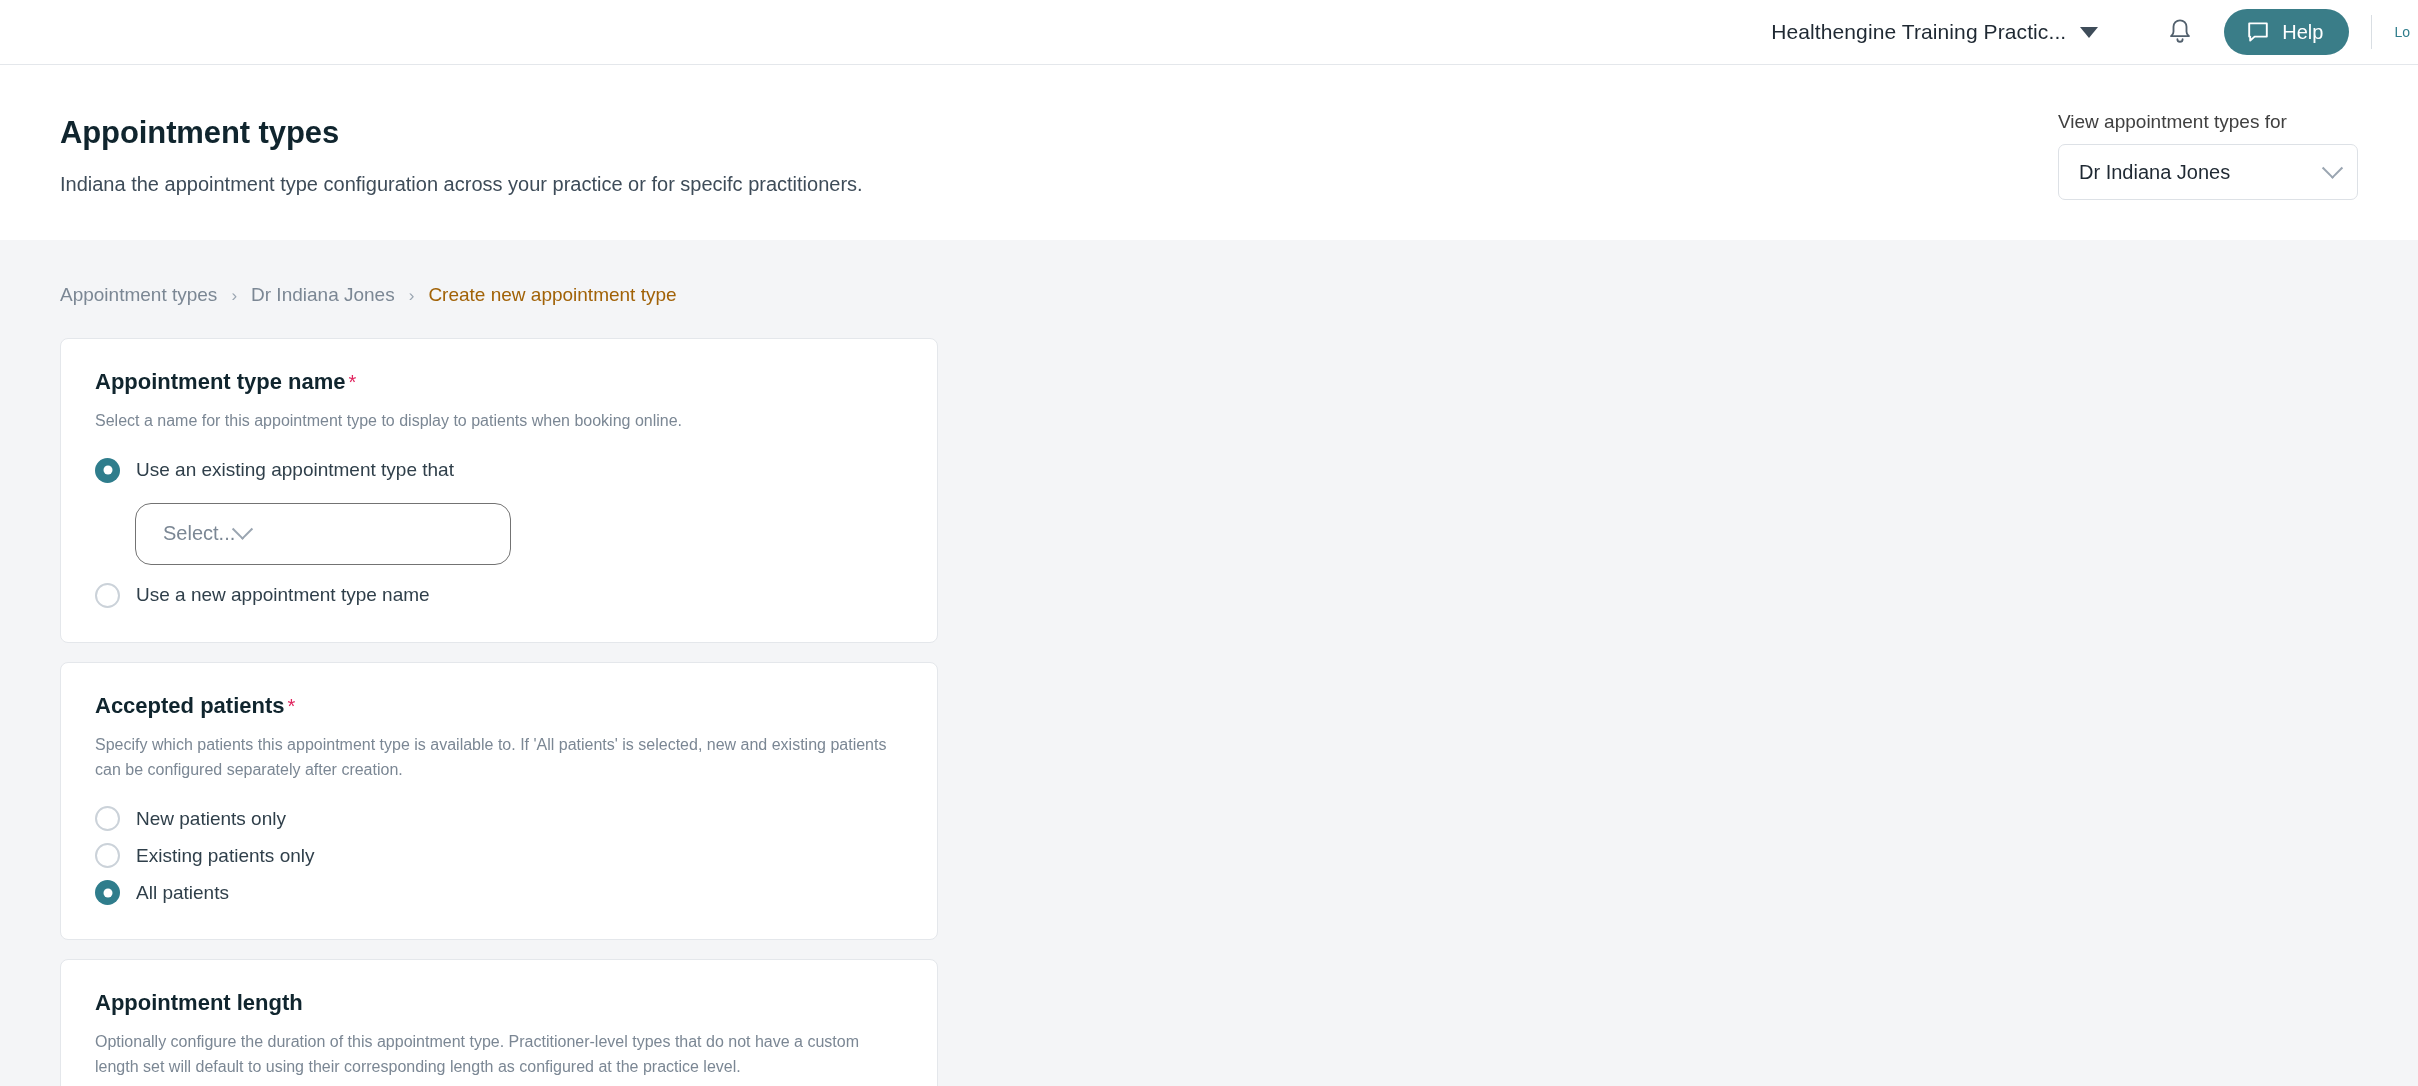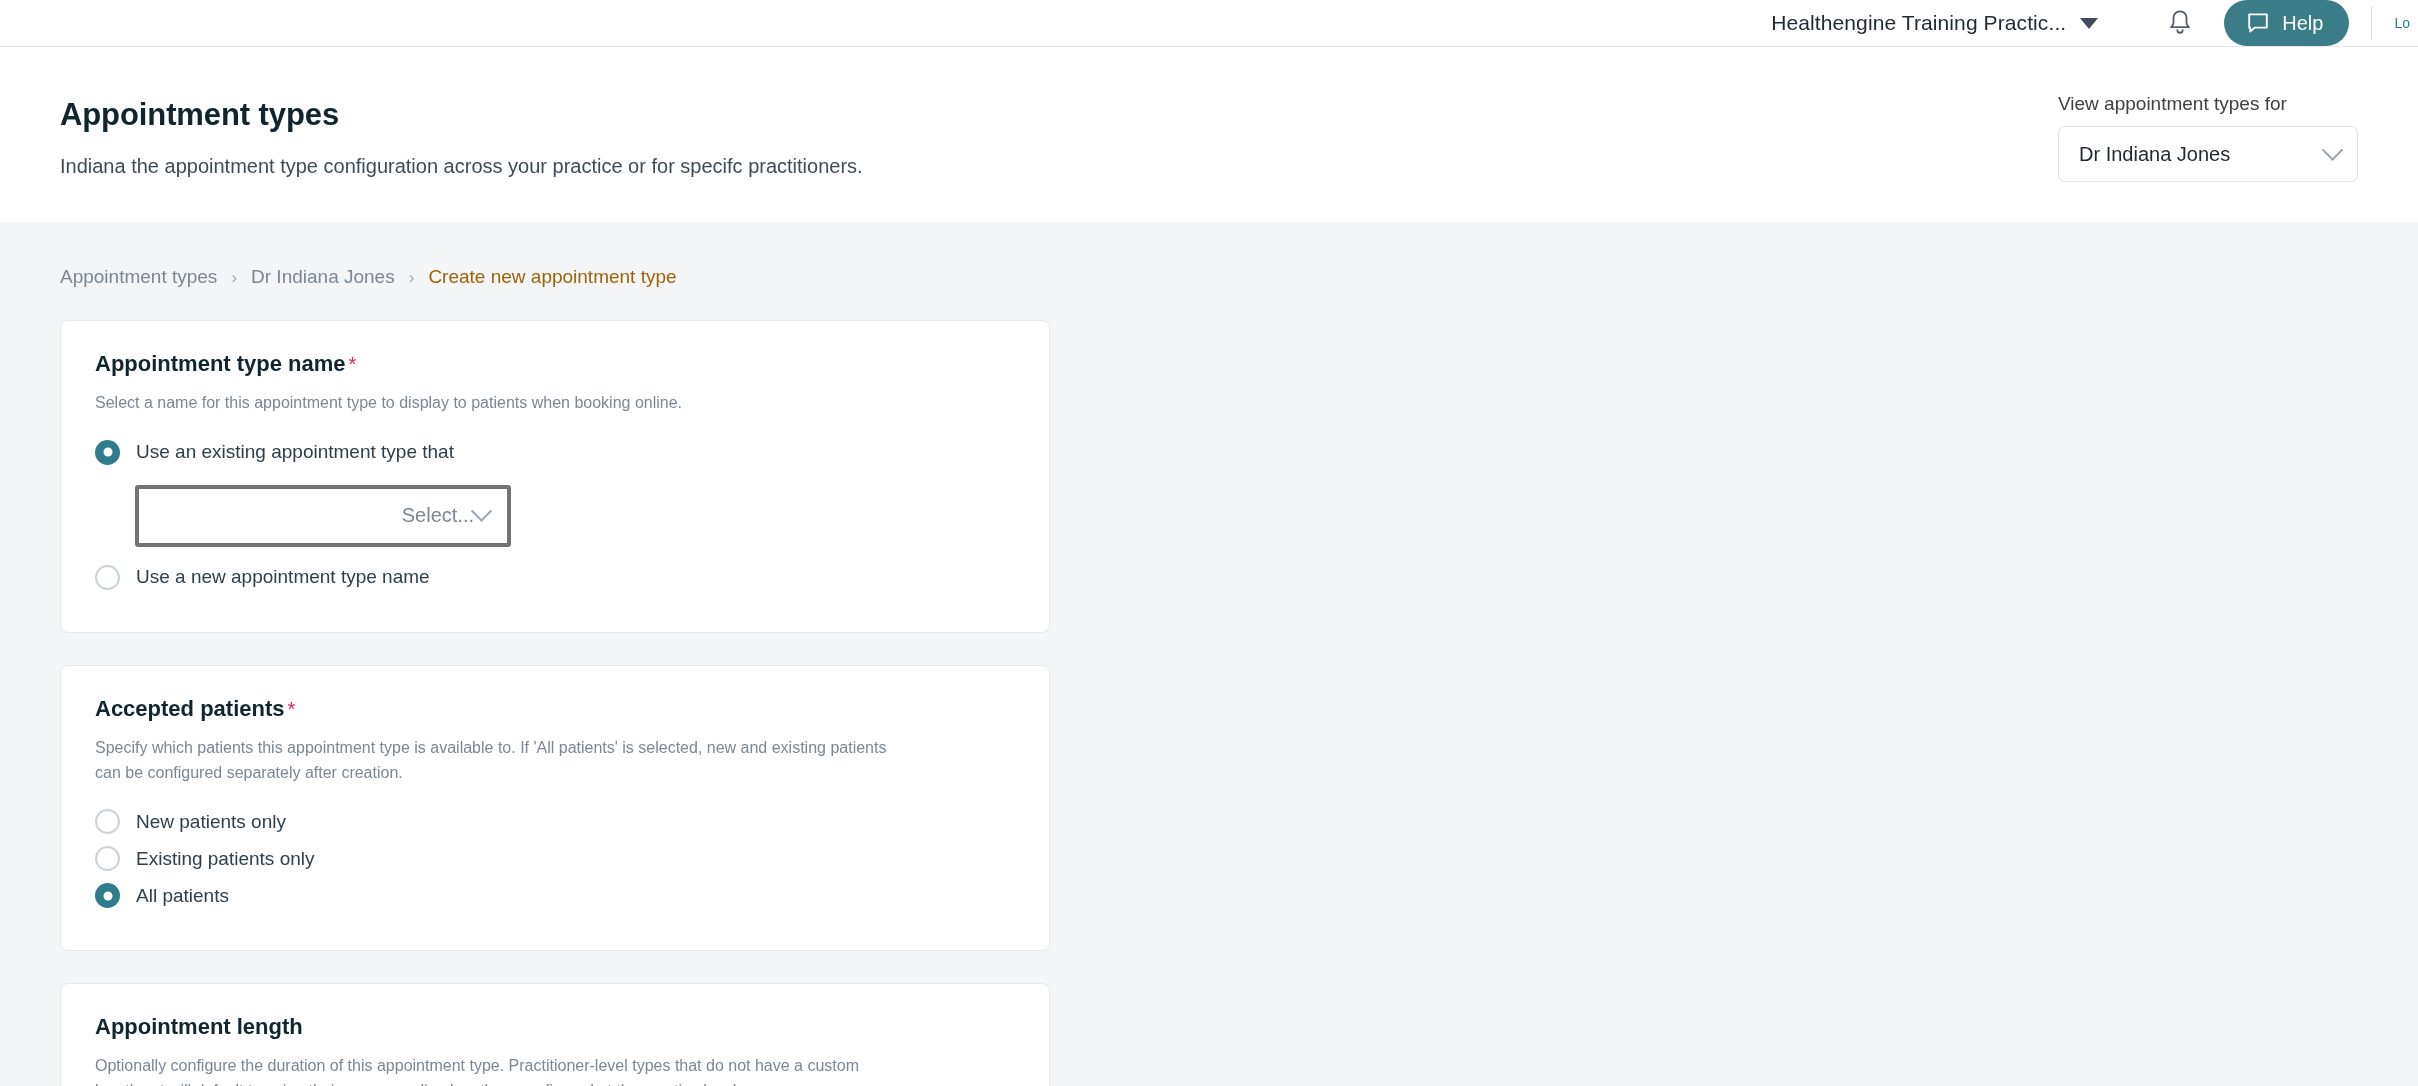--- a/index.html
+++ b/index.html
@@ -12,21 +12,21 @@
 
   body {
     font-family: "Liberation Sans", sans-serif;
     background: #f4f5f7;
     color: #1f2933;
     -webkit-font-smoothing: antialiased;
   }
 
   
   .topbar {
-    height: 47px;
+    height: 65px;
     background: #ffffff;
     border-bottom: 1px solid #e4e7eb;
     display: flex;
     align-items: center;
     justify-content: flex-end;
     padding-right: 0;
     position: relative;
   }
 
   .topbar-inner {
@@ -187,23 +187,23 @@
     color: #9aa5b1;
     font-size: 17px;
     line-height: 1;
   }
 
   
   .card {
     background: #ffffff;
     border: 1px solid #e4e7eb;
     border-radius: 8px;
-    width: 990px;
-    padding: 30px 34px 36px 34px;
-    margin-bottom: 32px;
+    width: 878px;
+    padding: 30px 34px 28px 34px;
+    margin-bottom: 19px;
   }
 
   .card-title {
     font-size: 22px;
     font-weight: bold;
     color: #10252e;
     margin-bottom: 14px;
   }
 
   .req {
@@ -260,26 +260,26 @@
     color: #2f3f4a;
   }
 
   .select-wrap {
     margin: 14px 0 12px 40px;
   }
 
   .select-box {
     width: 376px;
     height: 62px;
-    border: 4px solid #737373;
-    border-radius: 3px;
+    border: 1px solid #737373;
+    border-radius: 16px;
     background: #fff;
     display: flex;
     align-items: center;
-    justify-content: flex-end;
+    justify-content: flex-start;
     padding: 0 18px 0 27px;
     cursor: pointer;
   }
 
   .select-box .ph {
     font-size: 20px;
     color: #7b8794;
   }
 </style>
 </head>

